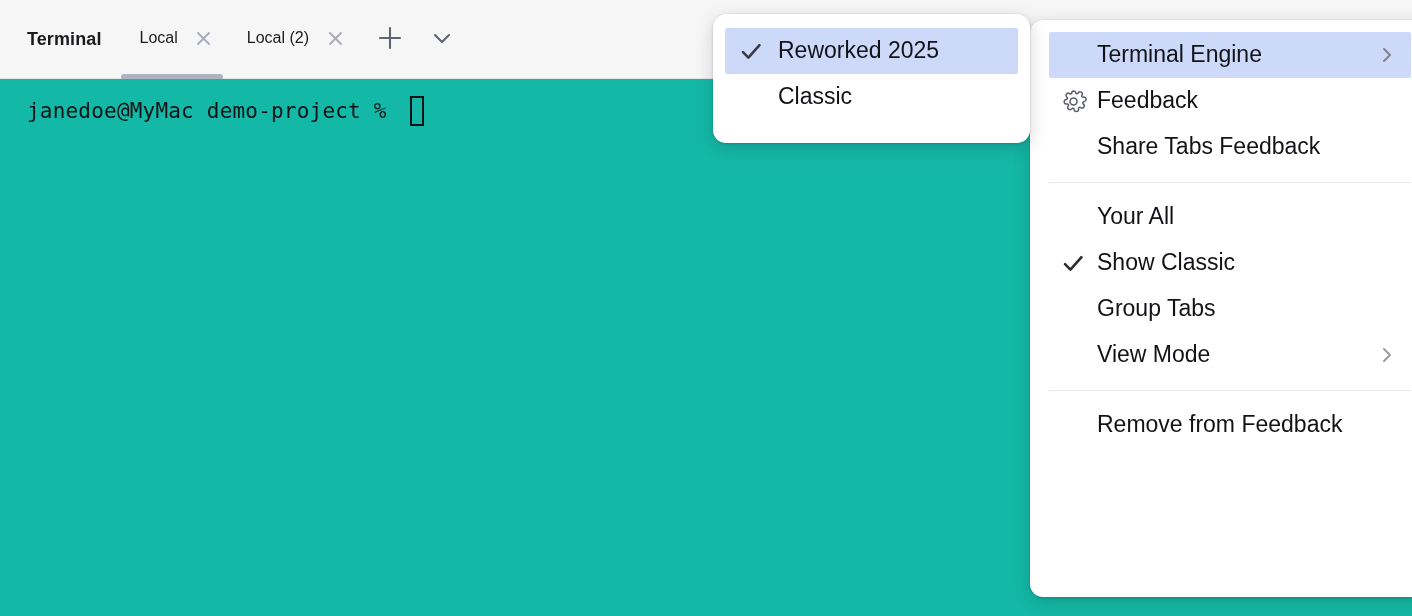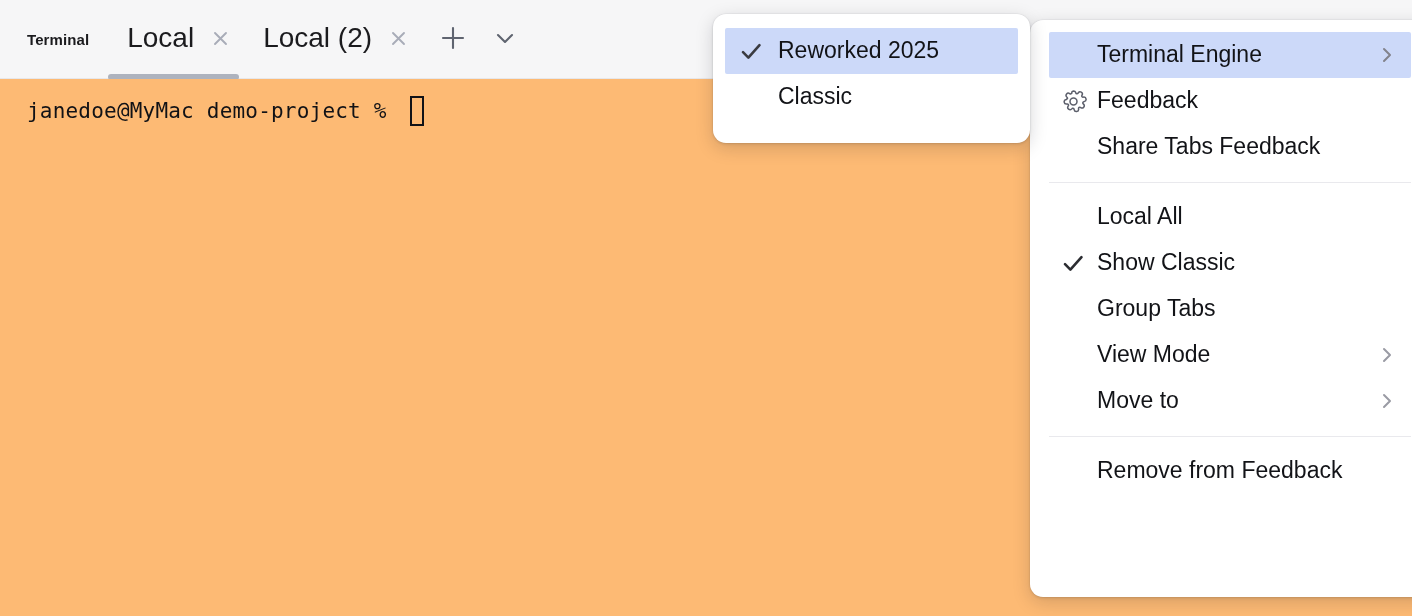--- a/index.html
+++ b/index.html
@@ -63,21 +63,21 @@
     left: 0;
     width: 1412px;
     height: 79px;
     background: #f6f6f7;
     border-bottom: 1px solid #e7e7ea;
     box-sizing: border-box;
     display: flex;
     align-items: center;
   }
   .toolbar-title {
-    font-size: 15px;
+    font-size: 18px;
     font-weight: bold;
     color: #1b1b1e;
     margin-left: 27px;
     letter-spacing: 0.1px;
     white-space: nowrap;
   }
 
   .tabstrip {
     display: flex;
     align-items: center;
@@ -85,21 +85,21 @@
     height: 79px;
   }
   .tab {
     position: relative;
     display: flex;
     align-items: center;
     height: 79px;
     padding: 0 0 0 0;
   }
   .tab-label {
-    font-size: 28px;
+    font-size: 16px;
     color: #1b1b1e;
     white-space: nowrap;
     line-height: 1;
     padding-bottom: 3px;
   }
   .tab-close {
     width: 30px;
     height: 30px;
     margin-left: 11px;
     margin-right: 8px;
@@ -134,21 +134,21 @@
   .tb-btn.chev { margin-left: 12px; }
   .tb-btn svg { display: block; }
 
   
   .terminal {
     position: absolute;
     top: 79px;
     left: 0;
     width: 1412px;
     height: 537px;
-    background: #fdba74;
+    background: #14b8a6;
     padding: 17px 0 0 27px;
     box-sizing: border-box;
   }
   .prompt-line {
     display: flex;
     align-items: center;
     font-family: "DejaVu Sans Mono", monospace;
     font-size: 21px;
     color: #111216;
     letter-spacing: 0.2px;
@@ -325,21 +325,21 @@
 
     <div class="menu-item">
       <span class="gutter"></span>
       <span class="mi-label">Share Tabs Feedback</span>
     </div>
 
     <div class="menu-sep"></div>
 
     <div class="menu-item">
       <span class="gutter"></span>
-      <span class="mi-label">Local All</span>
+      <span class="mi-label">Your All</span>
     </div>
 
     <div class="menu-item">
       <span class="gutter check">
         <svg width="25" height="25" viewBox="0 0 25 25">
           <path d="M4 13.2 L9.4 18.6 L20.5 6.2" stroke="#2b2c31" stroke-width="2.6" fill="none" stroke-linecap="round" stroke-linejoin="round"></path>
         </svg>
       </span>
       <span class="mi-label">Show Classic</span>
     </div>
@@ -352,29 +352,20 @@
     <div class="menu-item">
       <span class="gutter"></span>
       <span class="mi-label">View Mode</span>
       <span class="mi-arrow">
         <svg width="22" height="22" viewBox="0 0 22 22">
           <path d="M8 5 L14 11 L8 17" stroke="#9a9ba4" stroke-width="2" fill="none" stroke-linecap="round" stroke-linejoin="round"></path>
         </svg>
       </span>
     </div>
 
-    <div class="menu-item">
-      <span class="gutter"></span>
-      <span class="mi-label">Move to</span>
-      <span class="mi-arrow">
-        <svg width="22" height="22" viewBox="0 0 22 22">
-          <path d="M8 5 L14 11 L8 17" stroke="#9a9ba4" stroke-width="2" fill="none" stroke-linecap="round" stroke-linejoin="round"></path>
-        </svg>
-      </span>
-    </div>
 
 
     <div class="menu-sep"></div>
 
     <div class="menu-item">
       <span class="gutter"></span>
       <span class="mi-label">Remove from Feedback</span>
     </div>
   </div>
 

